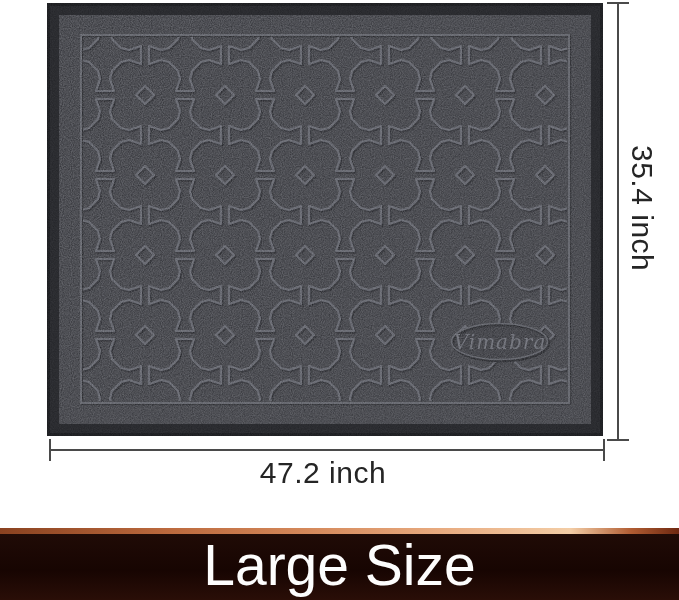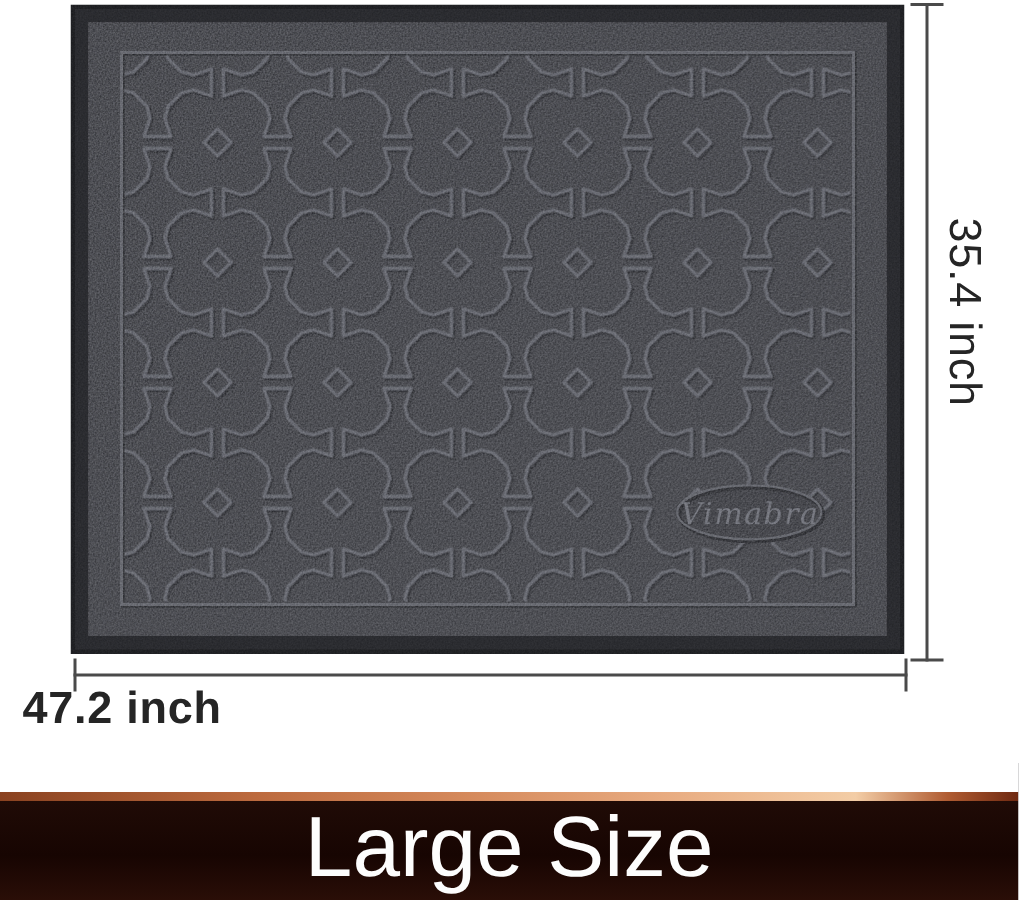--- a/index.html
+++ b/index.html
@@ -12,22 +12,22 @@
   .mat svg{display:block;}
   
   .dim-line{position:absolute;background:#4a4a4a;}
   .dim-w-line{left:49px;top:449px;width:556px;height:2px;}
   .dim-w-cap-left{left:49px;top:439px;width:2px;height:22px;}
   .dim-w-cap-right{left:603px;top:439px;width:2px;height:22px;}
   .dim-h-line{left:617px;top:2px;width:2px;height:439px;}
   .dim-h-cap-top{left:607px;top:2px;width:22px;height:2px;}
   .dim-h-cap-bottom{left:607px;top:439px;width:22px;height:2px;}
   .dim-w-label{
-    position:absolute;left:15px;top:456px;width:556px;text-align:left;
-    font-size:30px;color:#252525;letter-spacing:0.5px;font-weight:bold;
+    position:absolute;left:45px;top:456px;width:556px;text-align:center;
+    font-size:30px;color:#252525;letter-spacing:0.5px;
   }
   .dim-h-label{
     position:absolute;left:659px;top:145px;transform-origin:left top;
     transform:rotate(90deg);white-space:nowrap;
     font-size:30px;color:#252525;letter-spacing:0.5px;
   }
   
   .banner{position:absolute;left:0;top:528px;width:679px;height:72px;}
   .banner-accent{
     width:679px;height:6px;

